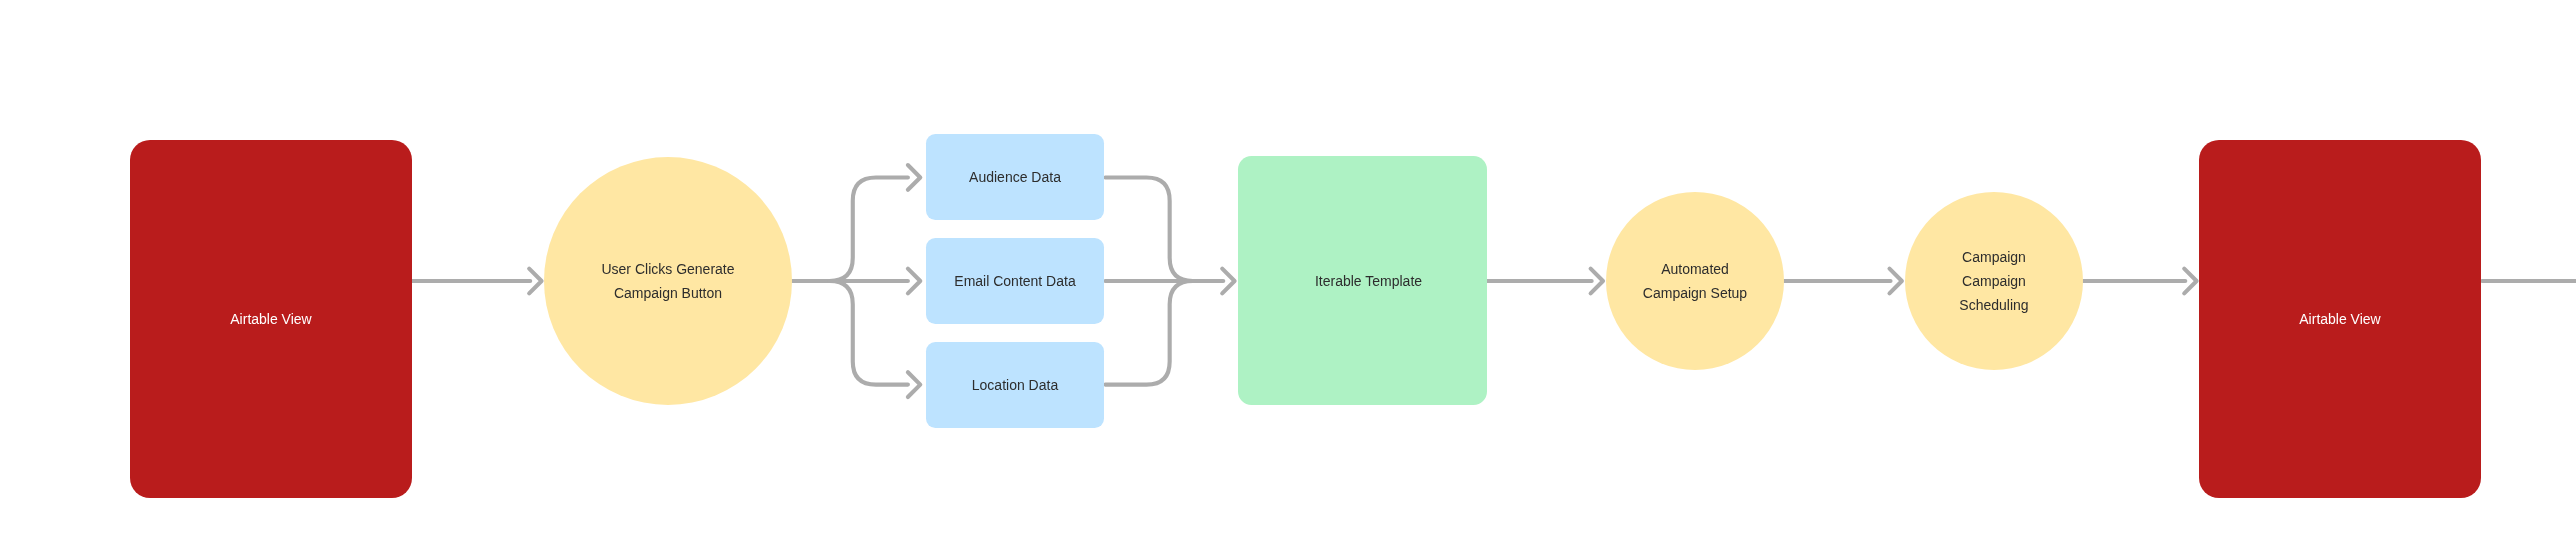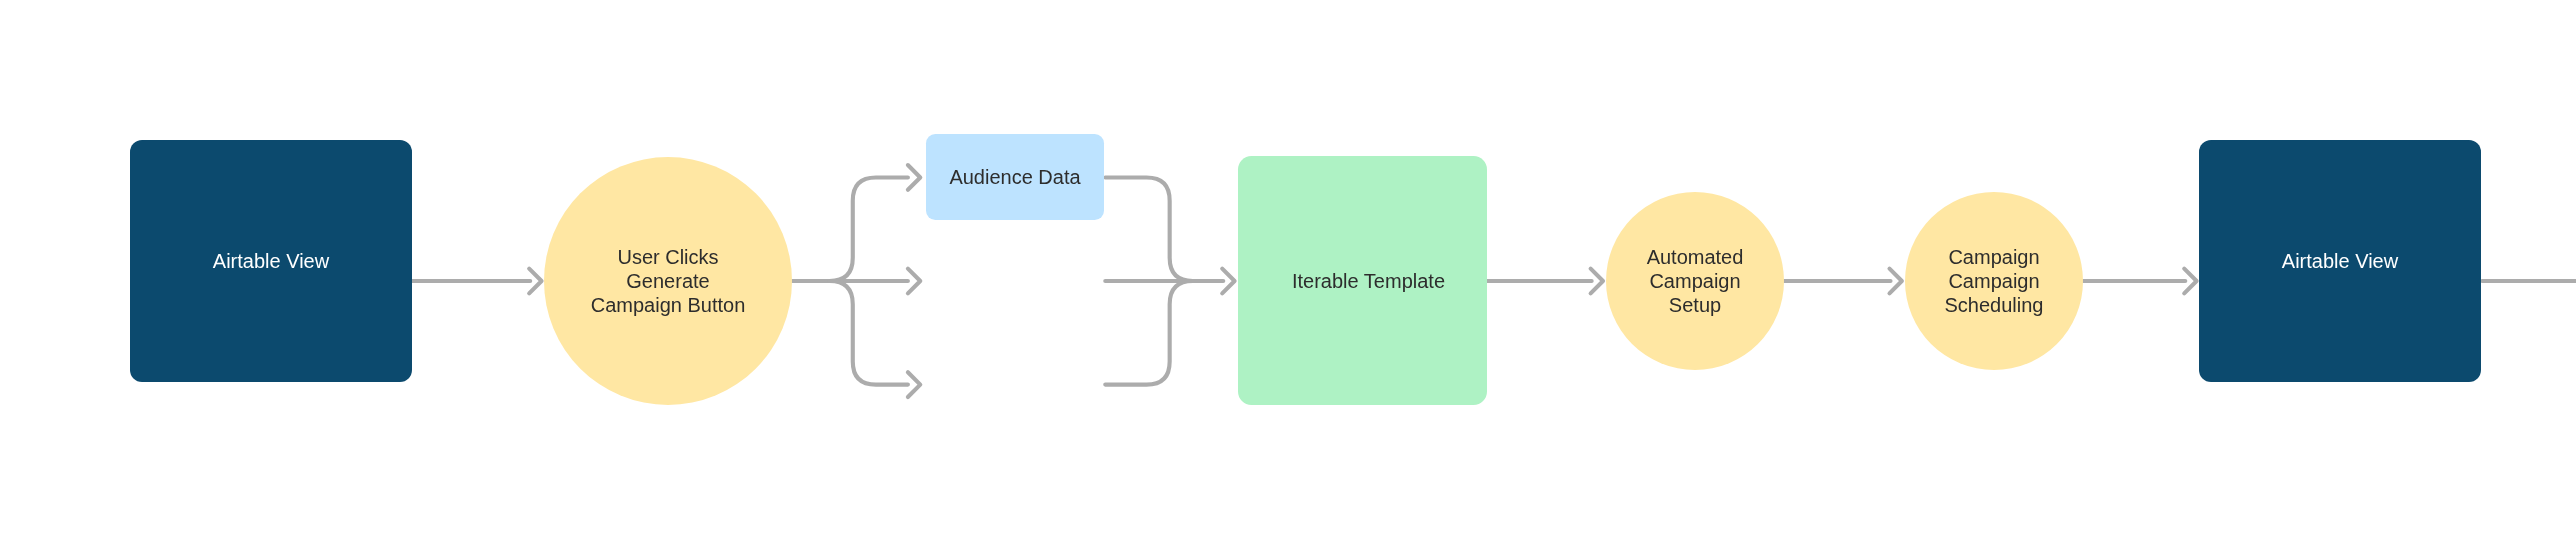--- a/index.html
+++ b/index.html
@@ -30,30 +30,30 @@
     stroke-linecap: round;
     stroke-linejoin: round;
   }
   .node {
     position: absolute;
     display: flex;
     align-items: center;
     justify-content: center;
     text-align: center;
     color: #2D2D2D;
-    font-size: 20px;
+    font-size: 14px;
     line-height: 24px;
     box-sizing: border-box;
   }
   .node .label { display: inline-block; }
   .square-blue {
-    width: 282px; height: 242px;
+    width: 282px; height: 358px;
     top: 140px;
-    background: #0c4a6e;
-    border-radius: 12px;
+    background: #b91c1c;
+    border-radius: 20px;
     color: #FFFFFF;
   }
   #node-airtable-view-1 { left: 130px; }
   #node-airtable-view-2 { left: 2199px; }
   .circle-yellow {
     background: #FFE7A3;
     border-radius: 50%;
   }
   #node-user-clicks {
     left: 544px; top: 157px;
@@ -155,21 +155,27 @@
   </div>
 
   <div class="node circle-yellow" id="node-user-clicks">
     <span class="label">User Clicks Generate Campaign Button</span>
   </div>
 
   <div class="node box-lightblue" id="node-audience-data">
     <span class="label">Audience Data</span>
   </div>
 
+  <div class="node box-lightblue" id="node-email-content">
+    <span class="label">Email Content Data</span>
+  </div>
 
+  <div class="node box-lightblue" id="node-location-data">
+    <span class="label">Location Data</span>
+  </div>
 
   <div class="node square-green" id="node-iterable-template">
     <span class="label">Iterable Template</span>
   </div>
 
   <div class="node circle-yellow small-circle" id="node-campaign-setup">
     <span class="label">Automated Campaign Setup</span>
   </div>
 
   <div class="node circle-yellow small-circle" id="node-campaign-scheduling">

